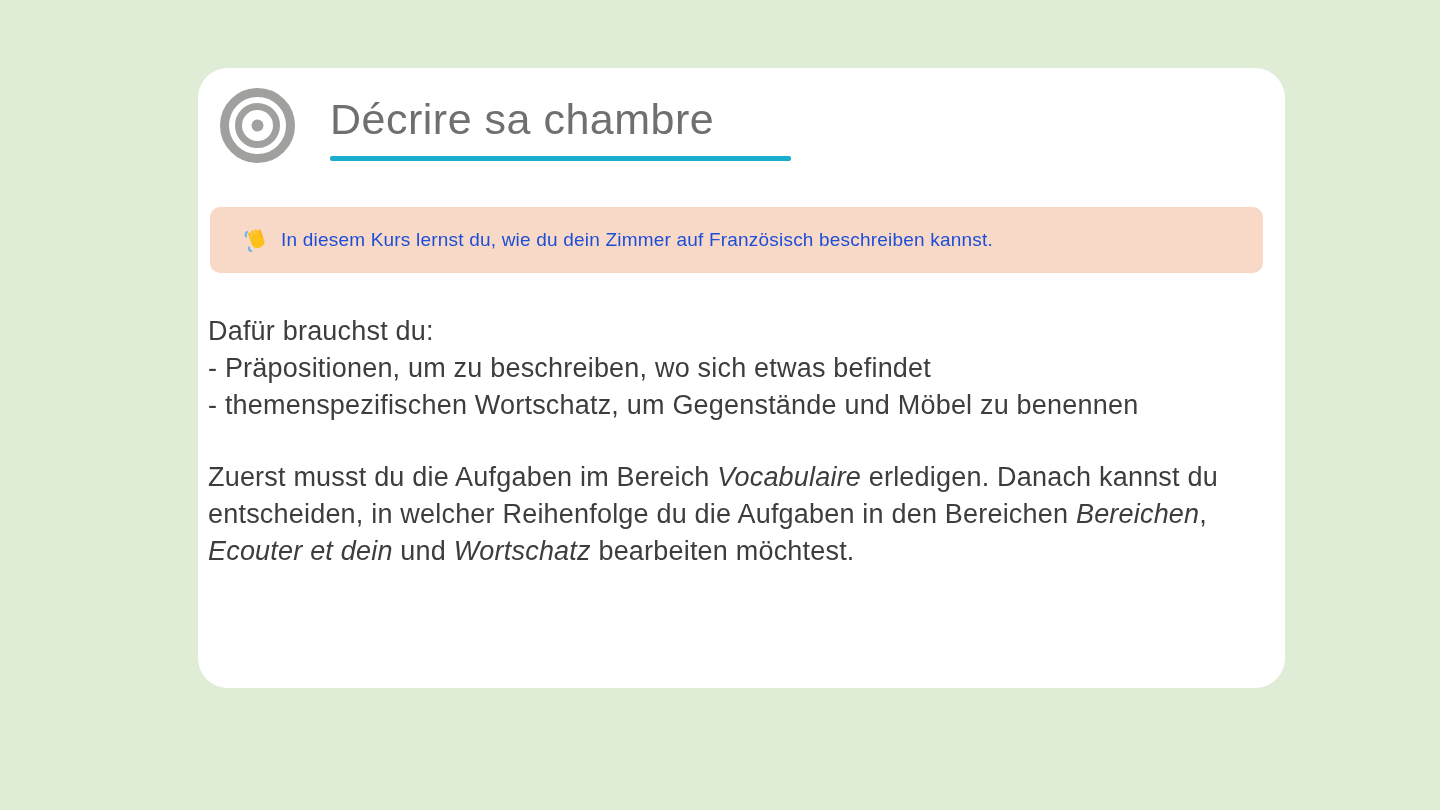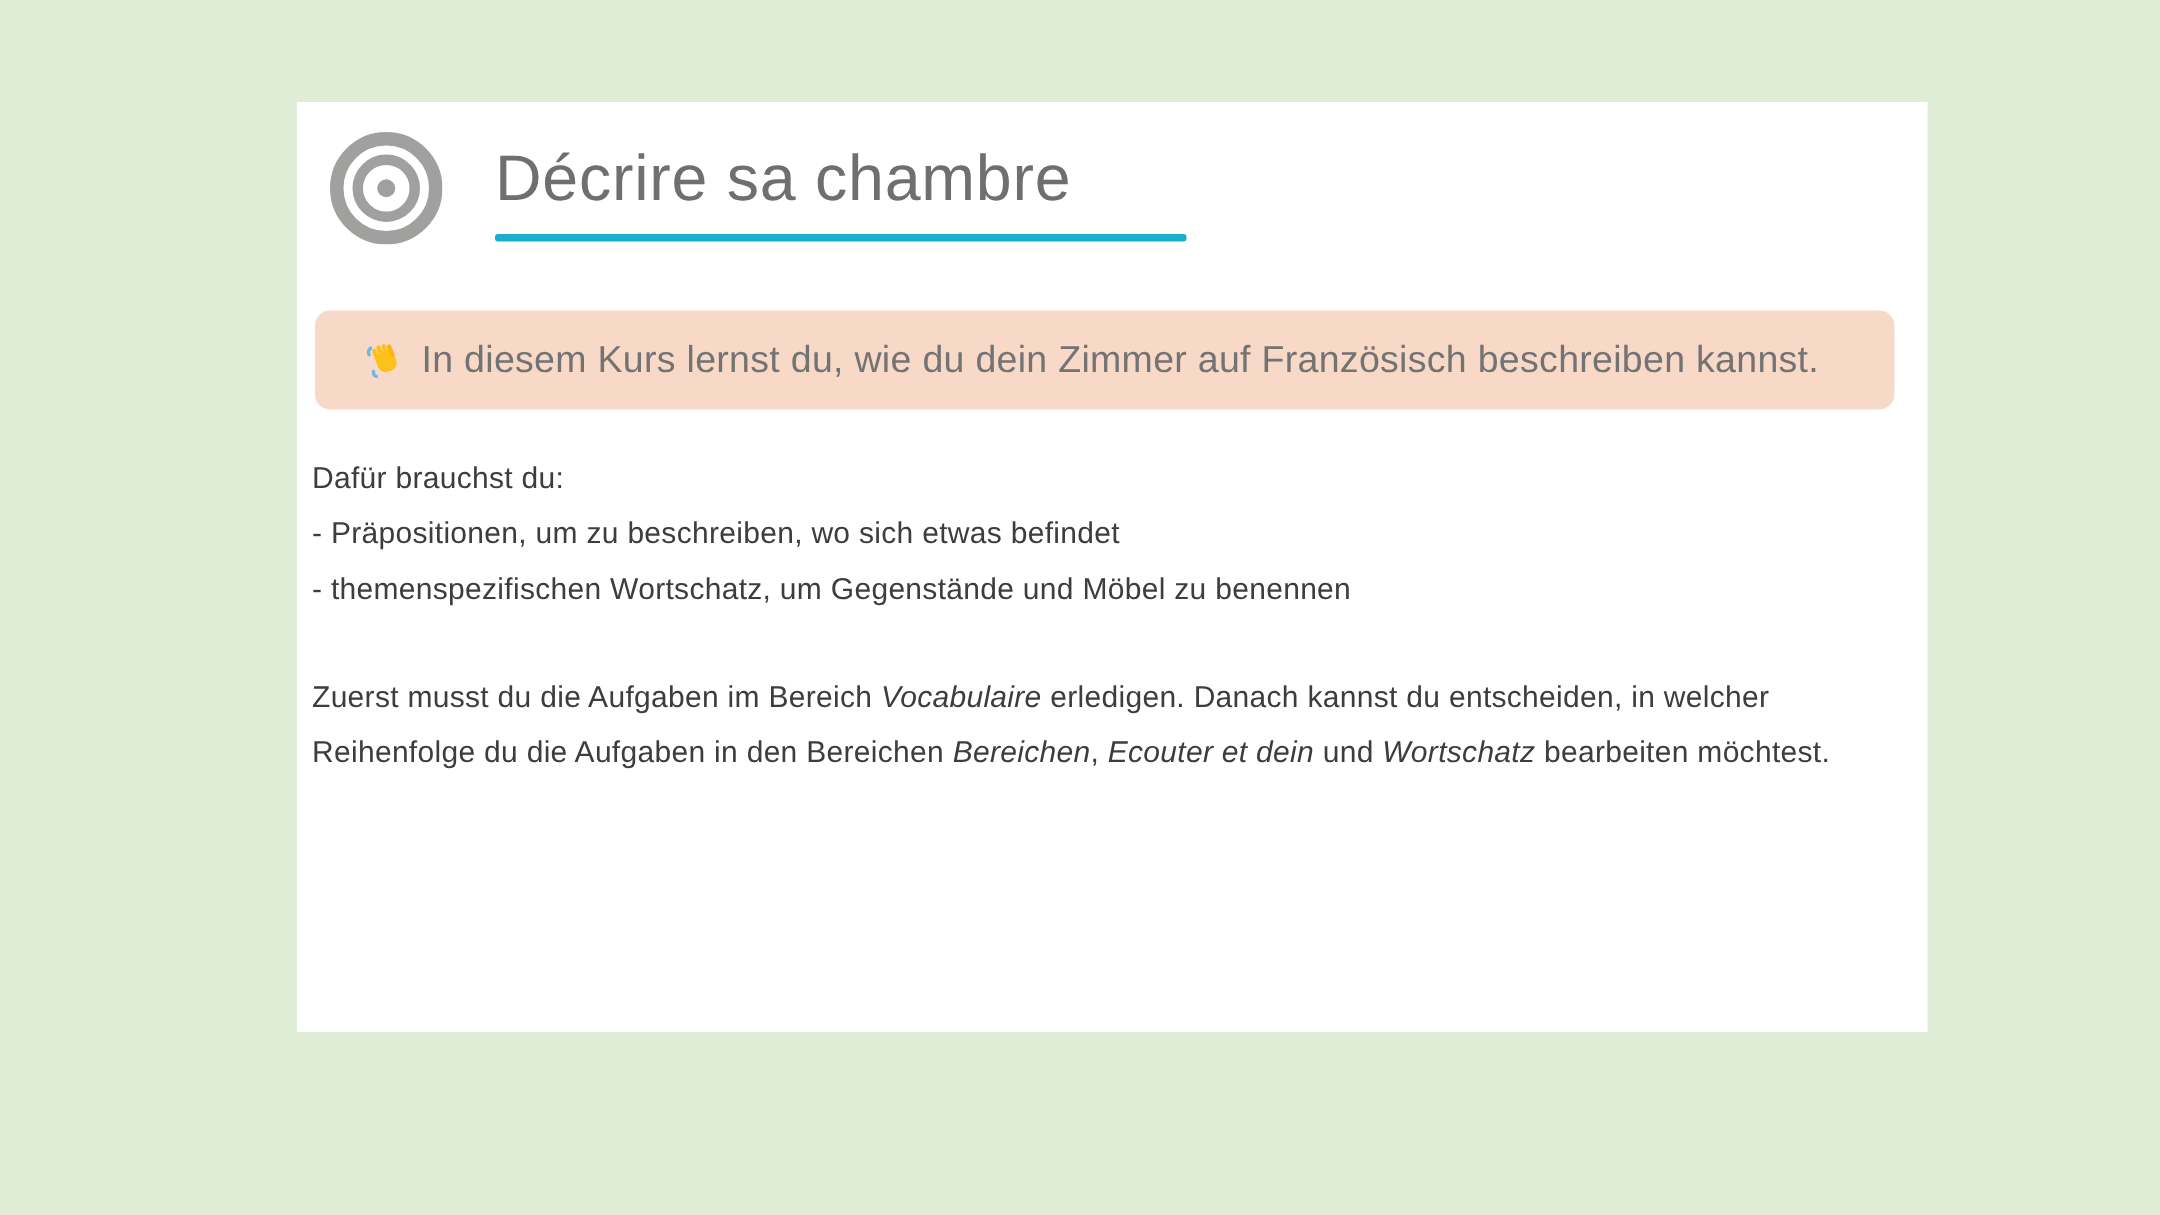--- a/index.html
+++ b/index.html
@@ -14,20 +14,21 @@
     position: relative;
     overflow: hidden;
   }
   .card {
     position: absolute;
     left: 198px;
     top: 68px;
     width: 1087px;
     height: 620px;
     background: #ffffff;
+    border-radius: 30px;
   }
   .header {
     position: absolute;
     left: 22px;
     top: 20px;
     display: flex;
     align-items: flex-start;
   }
   .target-icon-wrap {
     width: 75px;
@@ -67,31 +68,31 @@
     box-sizing: border-box;
     padding-left: 33px;
   }
   .callout .emoji {
     width: 27px;
     height: 27px;
     margin-right: 11px;
     flex: 0 0 auto;
   }
   .callout-text {
-    font-size: 25px;
+    font-size: 19px;
     font-weight: 500;
-    color: #737373;
+    color: #1d4ed8;
     letter-spacing: 0.2px;
   }
   .body-text {
     position: absolute;
     left: 10px;
-    top: 233px;
+    top: 245px;
     width: 1058px;
-    font-size: 20px;
+    font-size: 27px;
     line-height: 37px;
     color: #3d3d3c;
     letter-spacing: 0.2px;
   }
   .body-text p {
     margin: 0;
   }
   .body-text p.para-2 {
     margin-top: 37px;
   }

